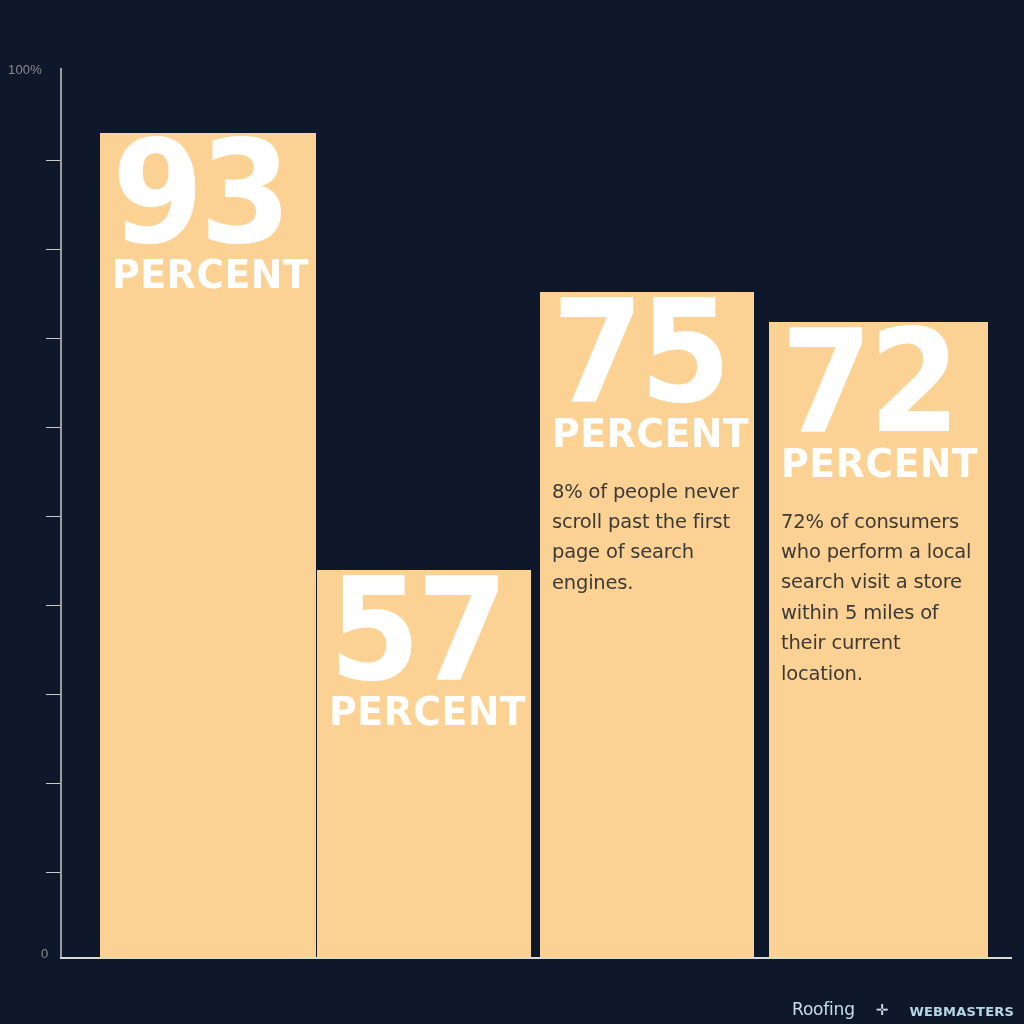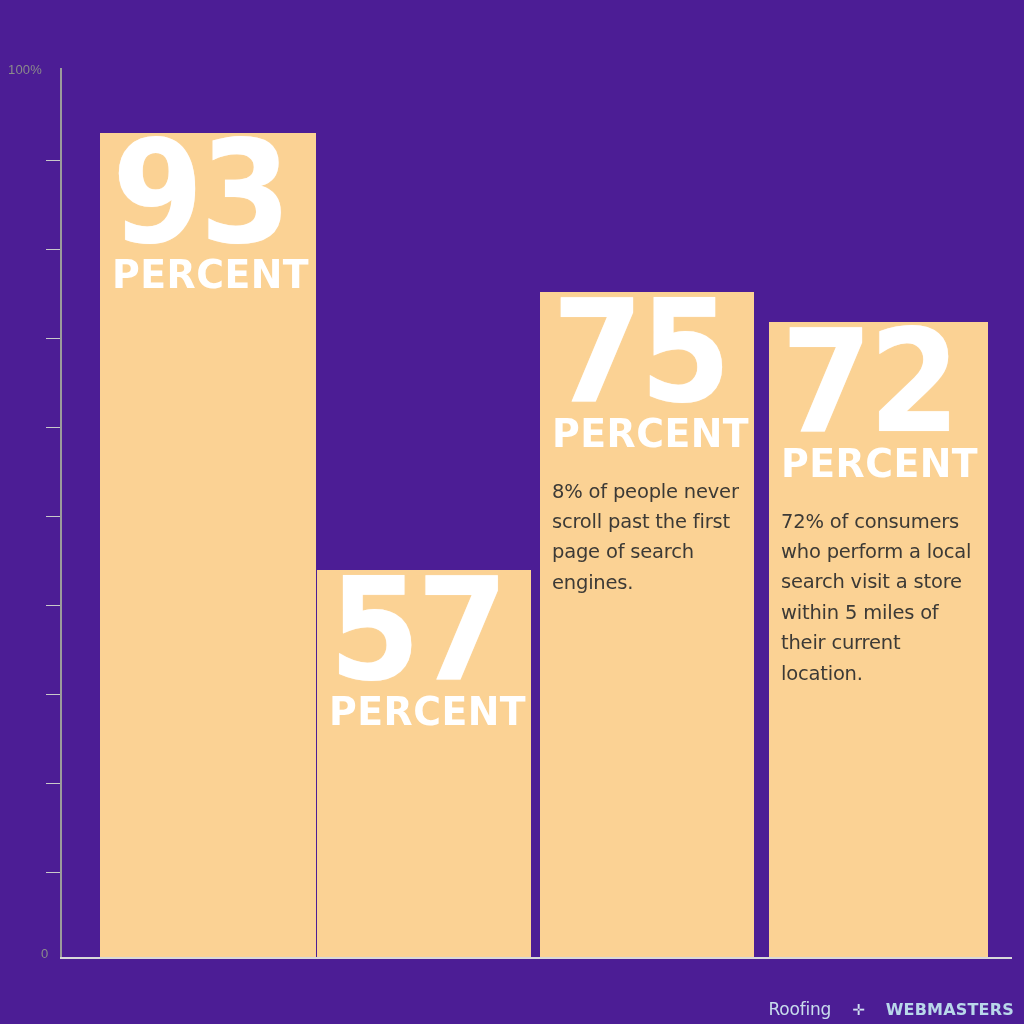--- a/index.html
+++ b/index.html
@@ -11,21 +11,21 @@
     height: 1024px;
     background: #ffffff;
     font-family: "Liberation Sans", sans-serif;
     overflow: hidden;
   }
 
   #chart-root {
     position: relative;
     width: 1024px;
     height: 1024px;
-    background: #4c1d95;
+    background: #0f172a;
   }
 
   
   .y-axis-line {
     position: absolute;
     left: 60px;
     top: 68px;
     width: 2px;
     height: 891px;
     background: #9b9b9b;
@@ -145,21 +145,21 @@
     font-family: "DejaVu Sans", sans-serif;
     font-size: 15px;
     color: #d7ecf5;
     line-height: 1;
     position: relative;
     top: -1px;
   }
   .wm-webmasters {
     font-family: "DejaVu Sans", sans-serif;
     font-weight: bold;
-    font-size: 16px;
+    font-size: 13px;
     color: #bfe1ef;
     letter-spacing: 0.2px;
   }
 </style>
 </head>
 <body>
 
 <div id="chart-root">
 
   <div class="y-axis-line"></div>

